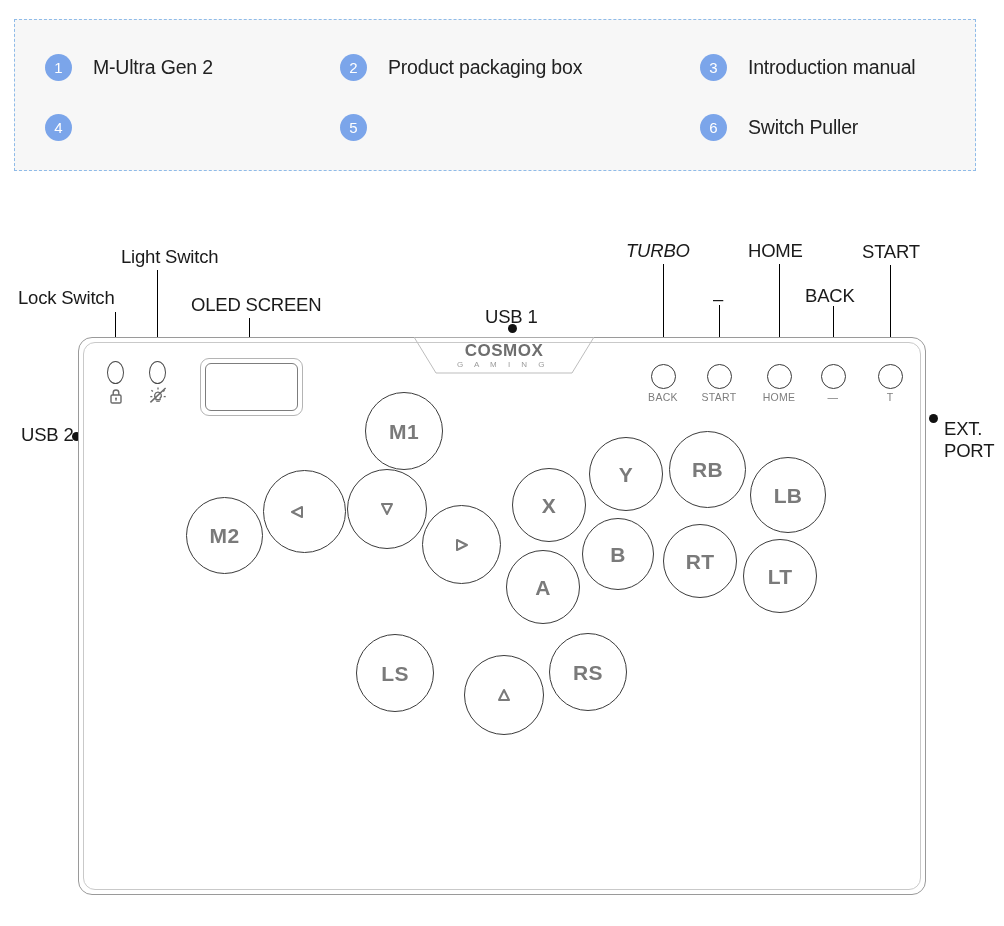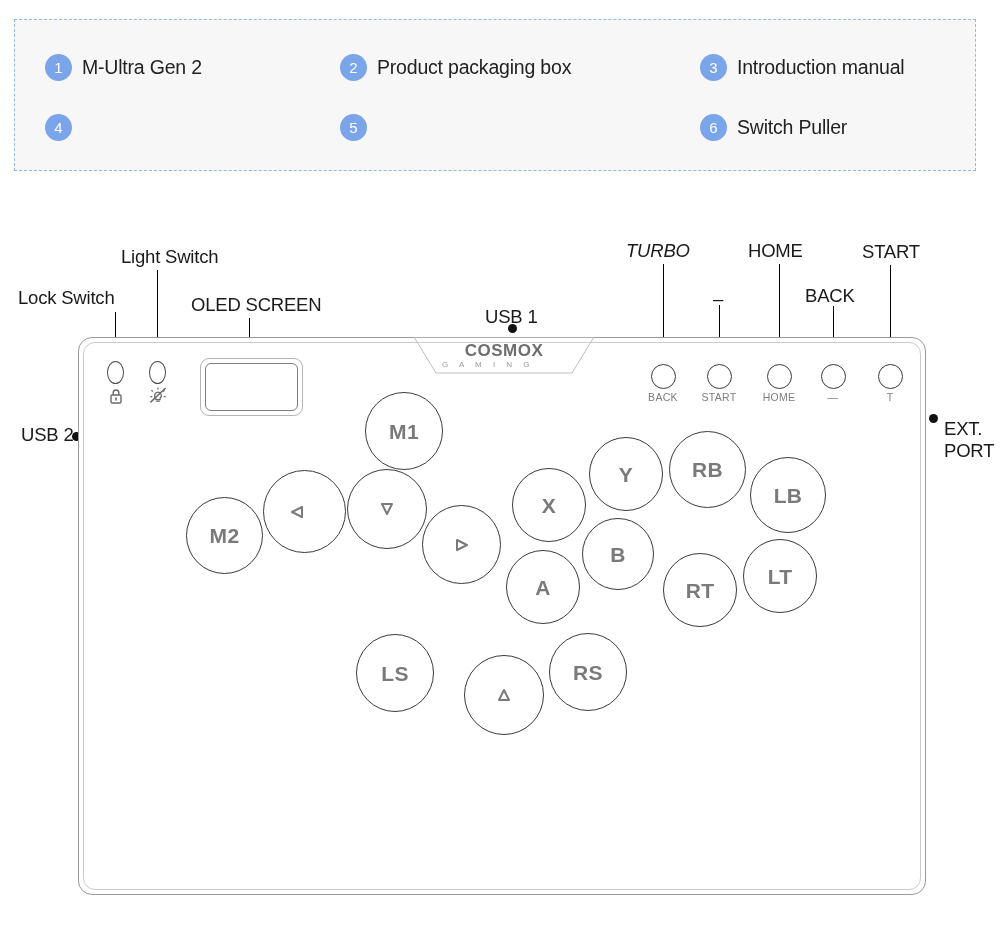--- a/index.html
+++ b/index.html
@@ -32,21 +32,21 @@
   .lg-c0{left:30px;}
   .lg-c1{left:325px;}
   .lg-c2{left:685px;}
   .badge{
     width:27px;height:27px;border-radius:50%;
     background:#7ba5ea;color:#ffffff;
     font-size:15px;line-height:27px;text-align:center;
     flex:0 0 auto;font-family:"Liberation Sans", sans-serif;
   }
   .legend-label{
-    margin-left:10px;font-size:19.5px;color:#222222;white-space:nowrap;
+    margin-left:21px;font-size:19.5px;color:#222222;white-space:nowrap;
     letter-spacing:-0.2px;
   }
 
   
   .callout{
     position:absolute;font-size:18.5px;color:#1a1a1a;white-space:nowrap;
     letter-spacing:-0.2px;
   }
   .leader{
     position:absolute;width:1px;background:#000000;
@@ -69,21 +69,21 @@
   #logo-plate{
     position:absolute;left:414px;top:337px;width:180px;height:38px;
   }
   #logo-plate svg{display:block;}
   #logo-text{
     position:absolute;left:414px;top:341px;width:180px;text-align:center;
     font-size:17px;font-weight:bold;color:#6e6e6e;letter-spacing:0.5px;
     font-family:"Liberation Sans", sans-serif;
   }
   #logo-sub{
-    position:absolute;left:398px;top:360px;width:180px;text-align:center;
+    position:absolute;left:413px;top:360px;width:180px;text-align:center;
     font-size:8px;color:#9b9b9b;letter-spacing:4.5px;
     font-family:"Liberation Sans", sans-serif;
   }
 
   
   #oled-outer{
     position:absolute;left:200px;top:358px;width:103px;height:58px;
     border:1px solid #b4b4b4;border-radius:9px;box-sizing:border-box;
   }
   #oled-inner{
@@ -270,21 +270,21 @@
       </div>
       <div class="key" style="left: 589px; top: 437px; width: 74px; height: 74px;">
         <span class="key-label">Y</span>
       </div>
       <div class="key" style="left: 582px; top: 518px; width: 72px; height: 72px;">
         <span class="key-label">B</span>
       </div>
       <div class="key" style="left: 669px; top: 431px; width: 77px; height: 77px;">
         <span class="key-label">RB</span>
       </div>
-      <div class="key" style="left: 663px; top: 553px; width: 74px; height: 74px; text-align: center;">
+      <div class="key" style="left: 663px; top: 524px; width: 74px; height: 74px; text-align: center;">
         <span class="key-label">RT</span>
       </div>
       <div class="key" style="left: 750px; top: 457px; width: 76px; height: 76px;">
         <span class="key-label">LB</span>
       </div>
       <div class="key" style="left: 743px; top: 539px; width: 74px; height: 74px;">
         <span class="key-label">LT</span>
       </div>
       <div class="key" style="left: 356px; top: 634px; width: 78px; height: 78px;">
         <span class="key-label">LS</span>

